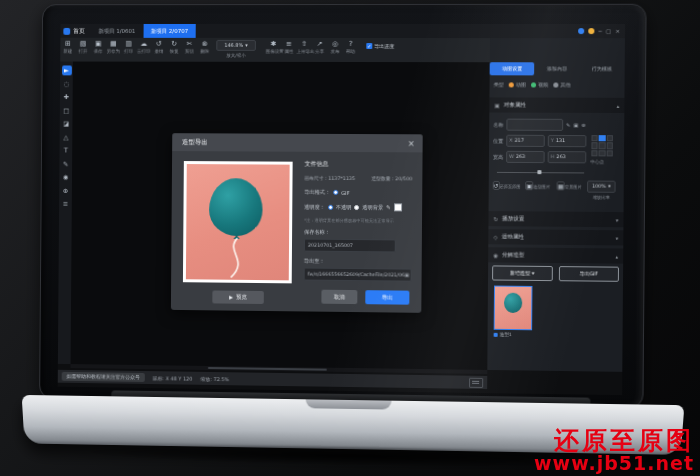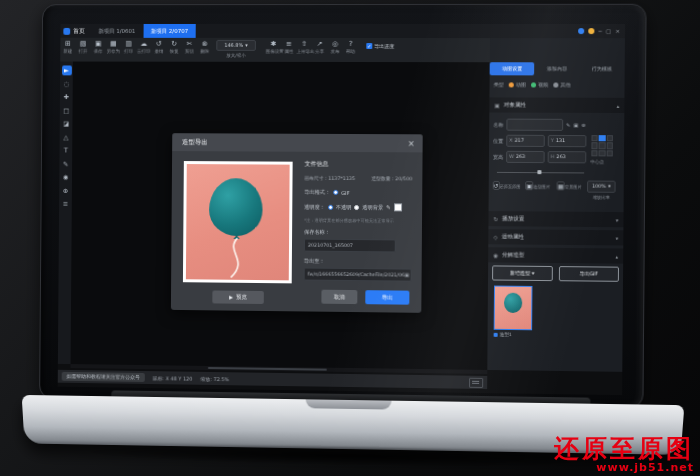--- a/index.html
+++ b/index.html
@@ -121,21 +121,21 @@
   .rp-actions{position:absolute;left:4px;top:226px;width:125px;display:flex;gap:6px;}
   .obtn{flex:1;height:13px;line-height:13px;border:1px solid #8a9097;border-radius:2px;background:#22252a;color:#e2e6ea;font-size:5px;text-align:center;}
   .thumb{position:absolute;left:6px;top:246px;width:38px;height:44px;border:1.5px solid #2f7ef0;box-sizing:border-box;background:linear-gradient(160deg,#ef9f92,#e0867a);overflow:hidden;}
   .thumb .b2{position:absolute;left:24%;top:14%;width:50%;height:48%;border-radius:50%;background:radial-gradient(circle at 35% 30%,#2fa0a4,#0f6artefact 100%);}
   .thumb .b2{background:radial-gradient(circle at 35% 30%,#2fa0a4,#0c5a60 100%);}
   .thumb-cap{position:absolute;left:6px;top:292px;display:flex;align-items:center;gap:2px;font-size:4.5px;color:#aeb4bb;}
   .bluechip{width:4px;height:4px;background:#2f7ef0;border-radius:1px;}
   
   .watermark{position:absolute;right:6px;bottom:2px;text-align:right;line-height:1.05;}
   .wm1{font-size:25px;font-weight:bold;color:#e60012;letter-spacing:3px;}
-  .wm2{font-size:11px;font-weight:bold;color:#e60012;letter-spacing:1px;}
+  .wm2{font-size:19px;font-weight:bold;color:#e60012;letter-spacing:1px;}
 </style>
 </head>
 <body>
 
 <div class="stage">
   <div class="laptop">
     <div class="screen">
       <div class="app">
 
         <div class="titlebar">

